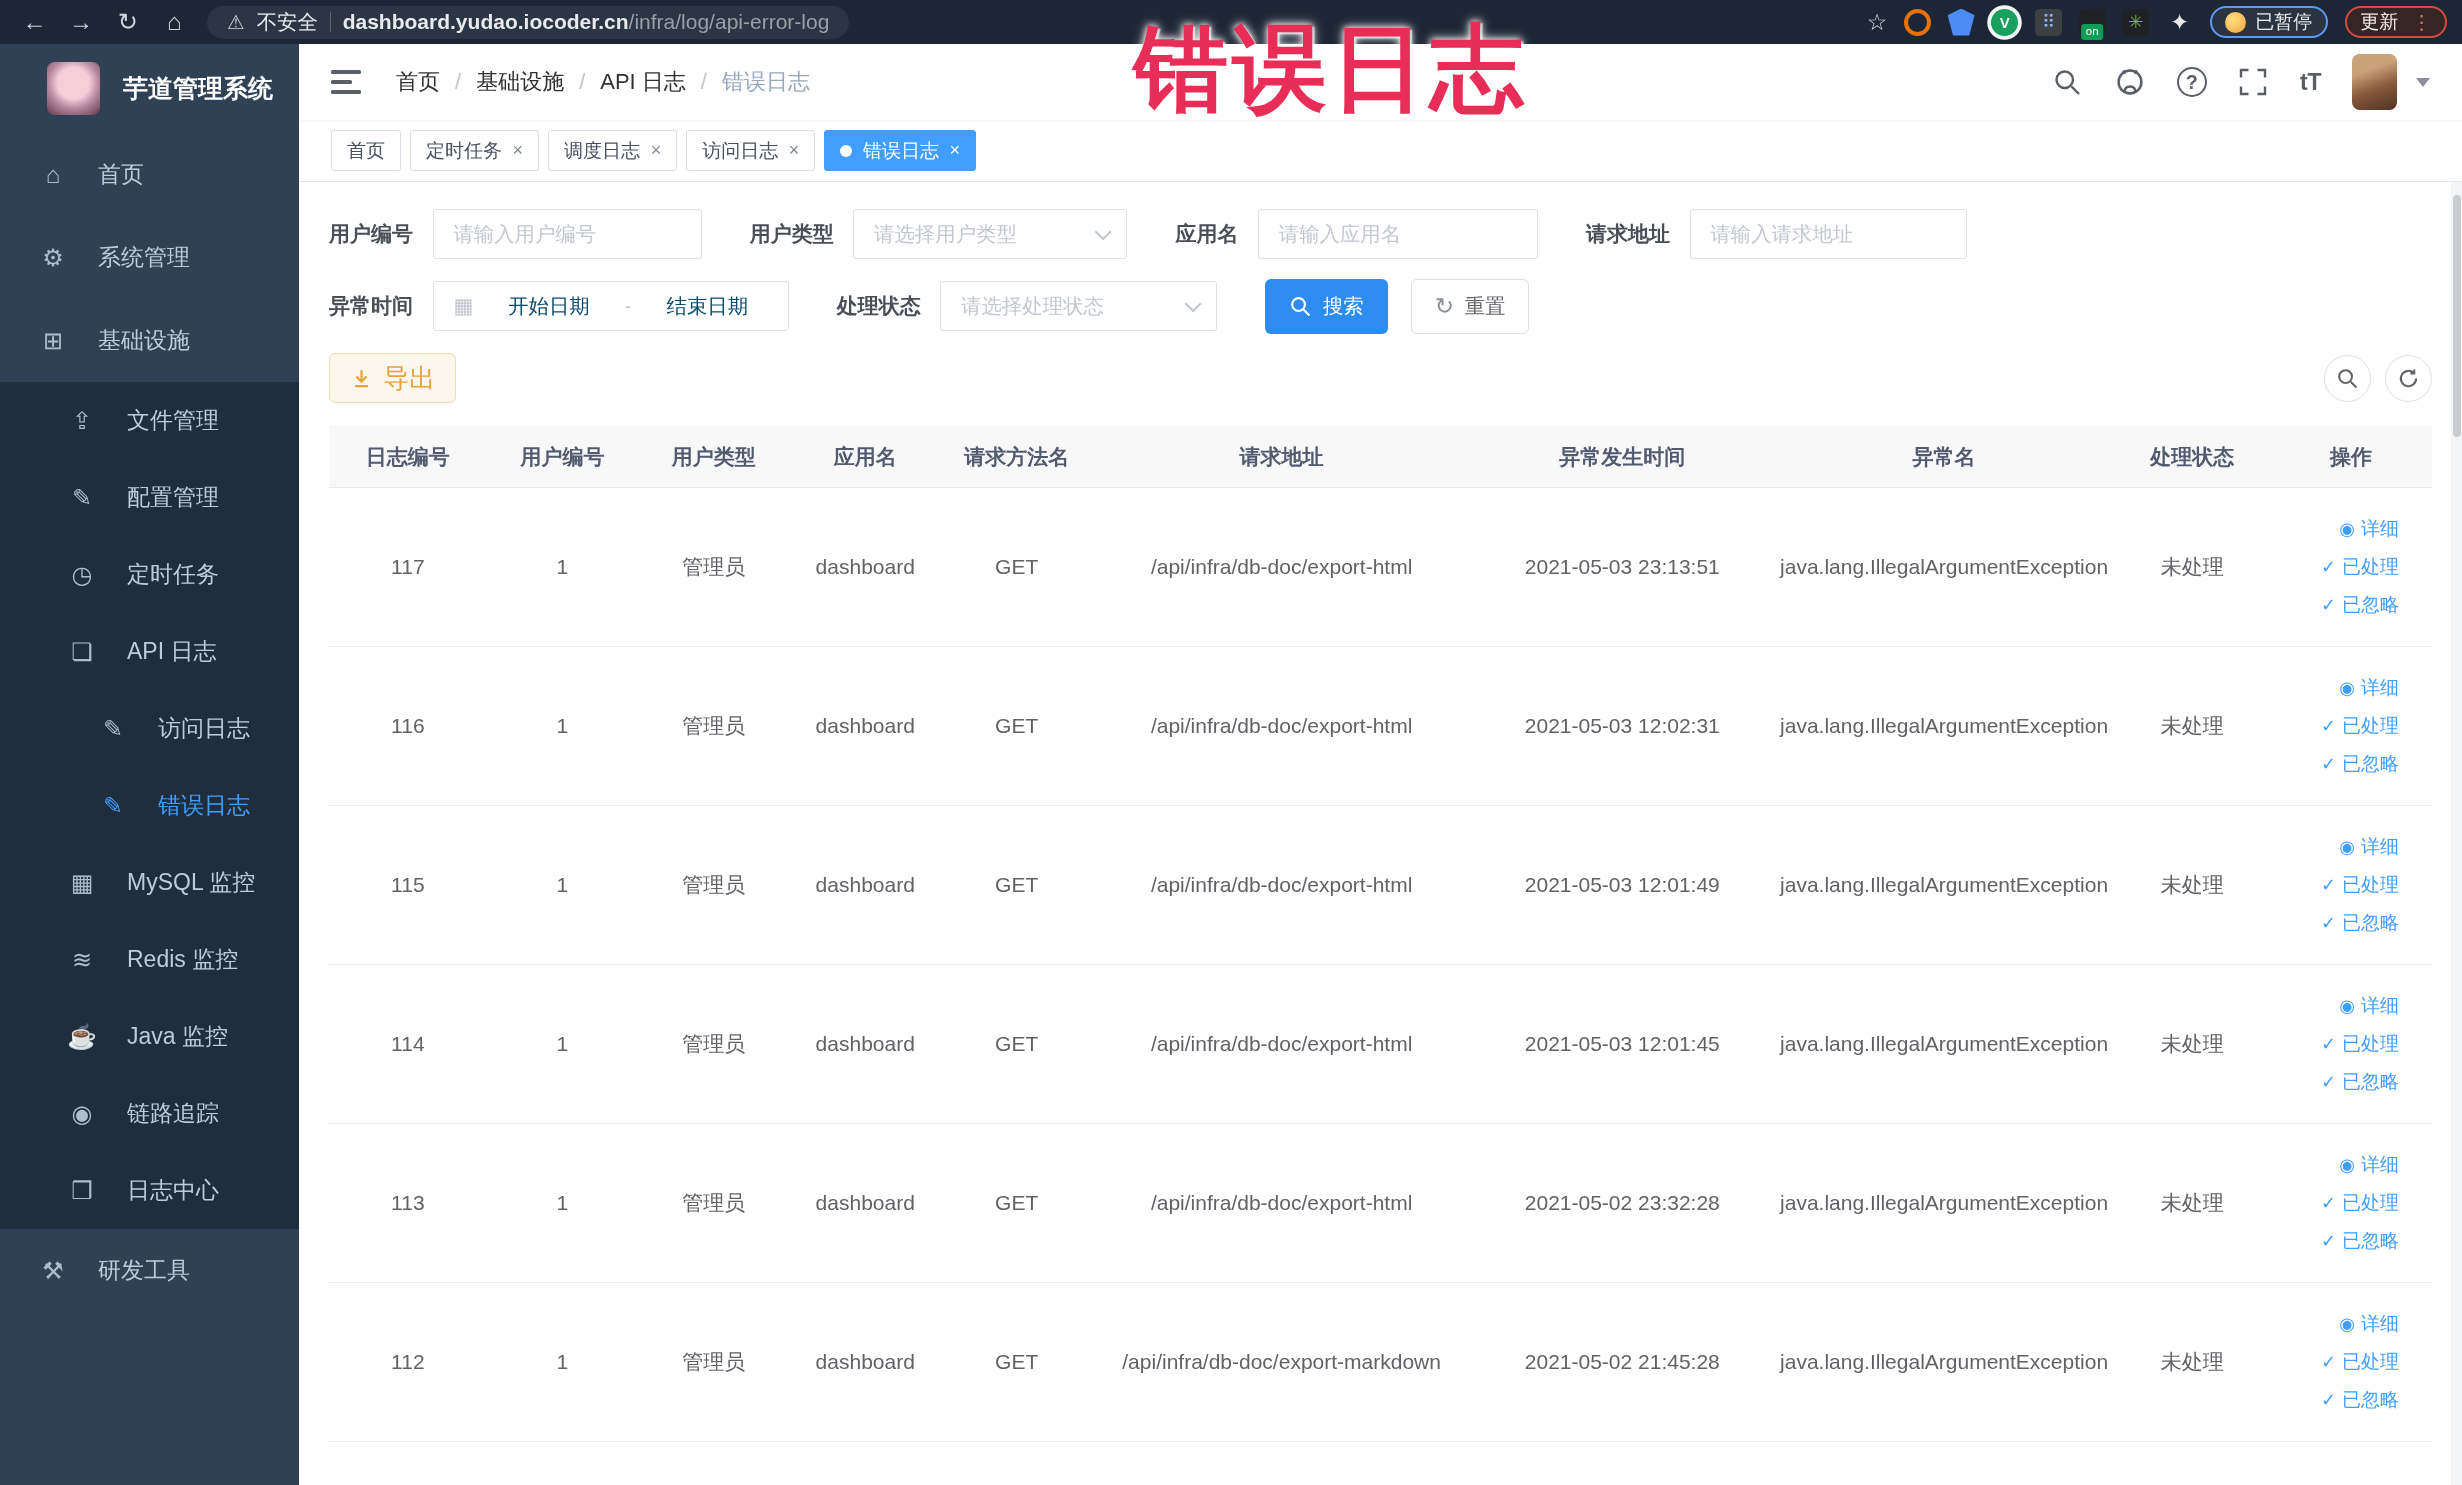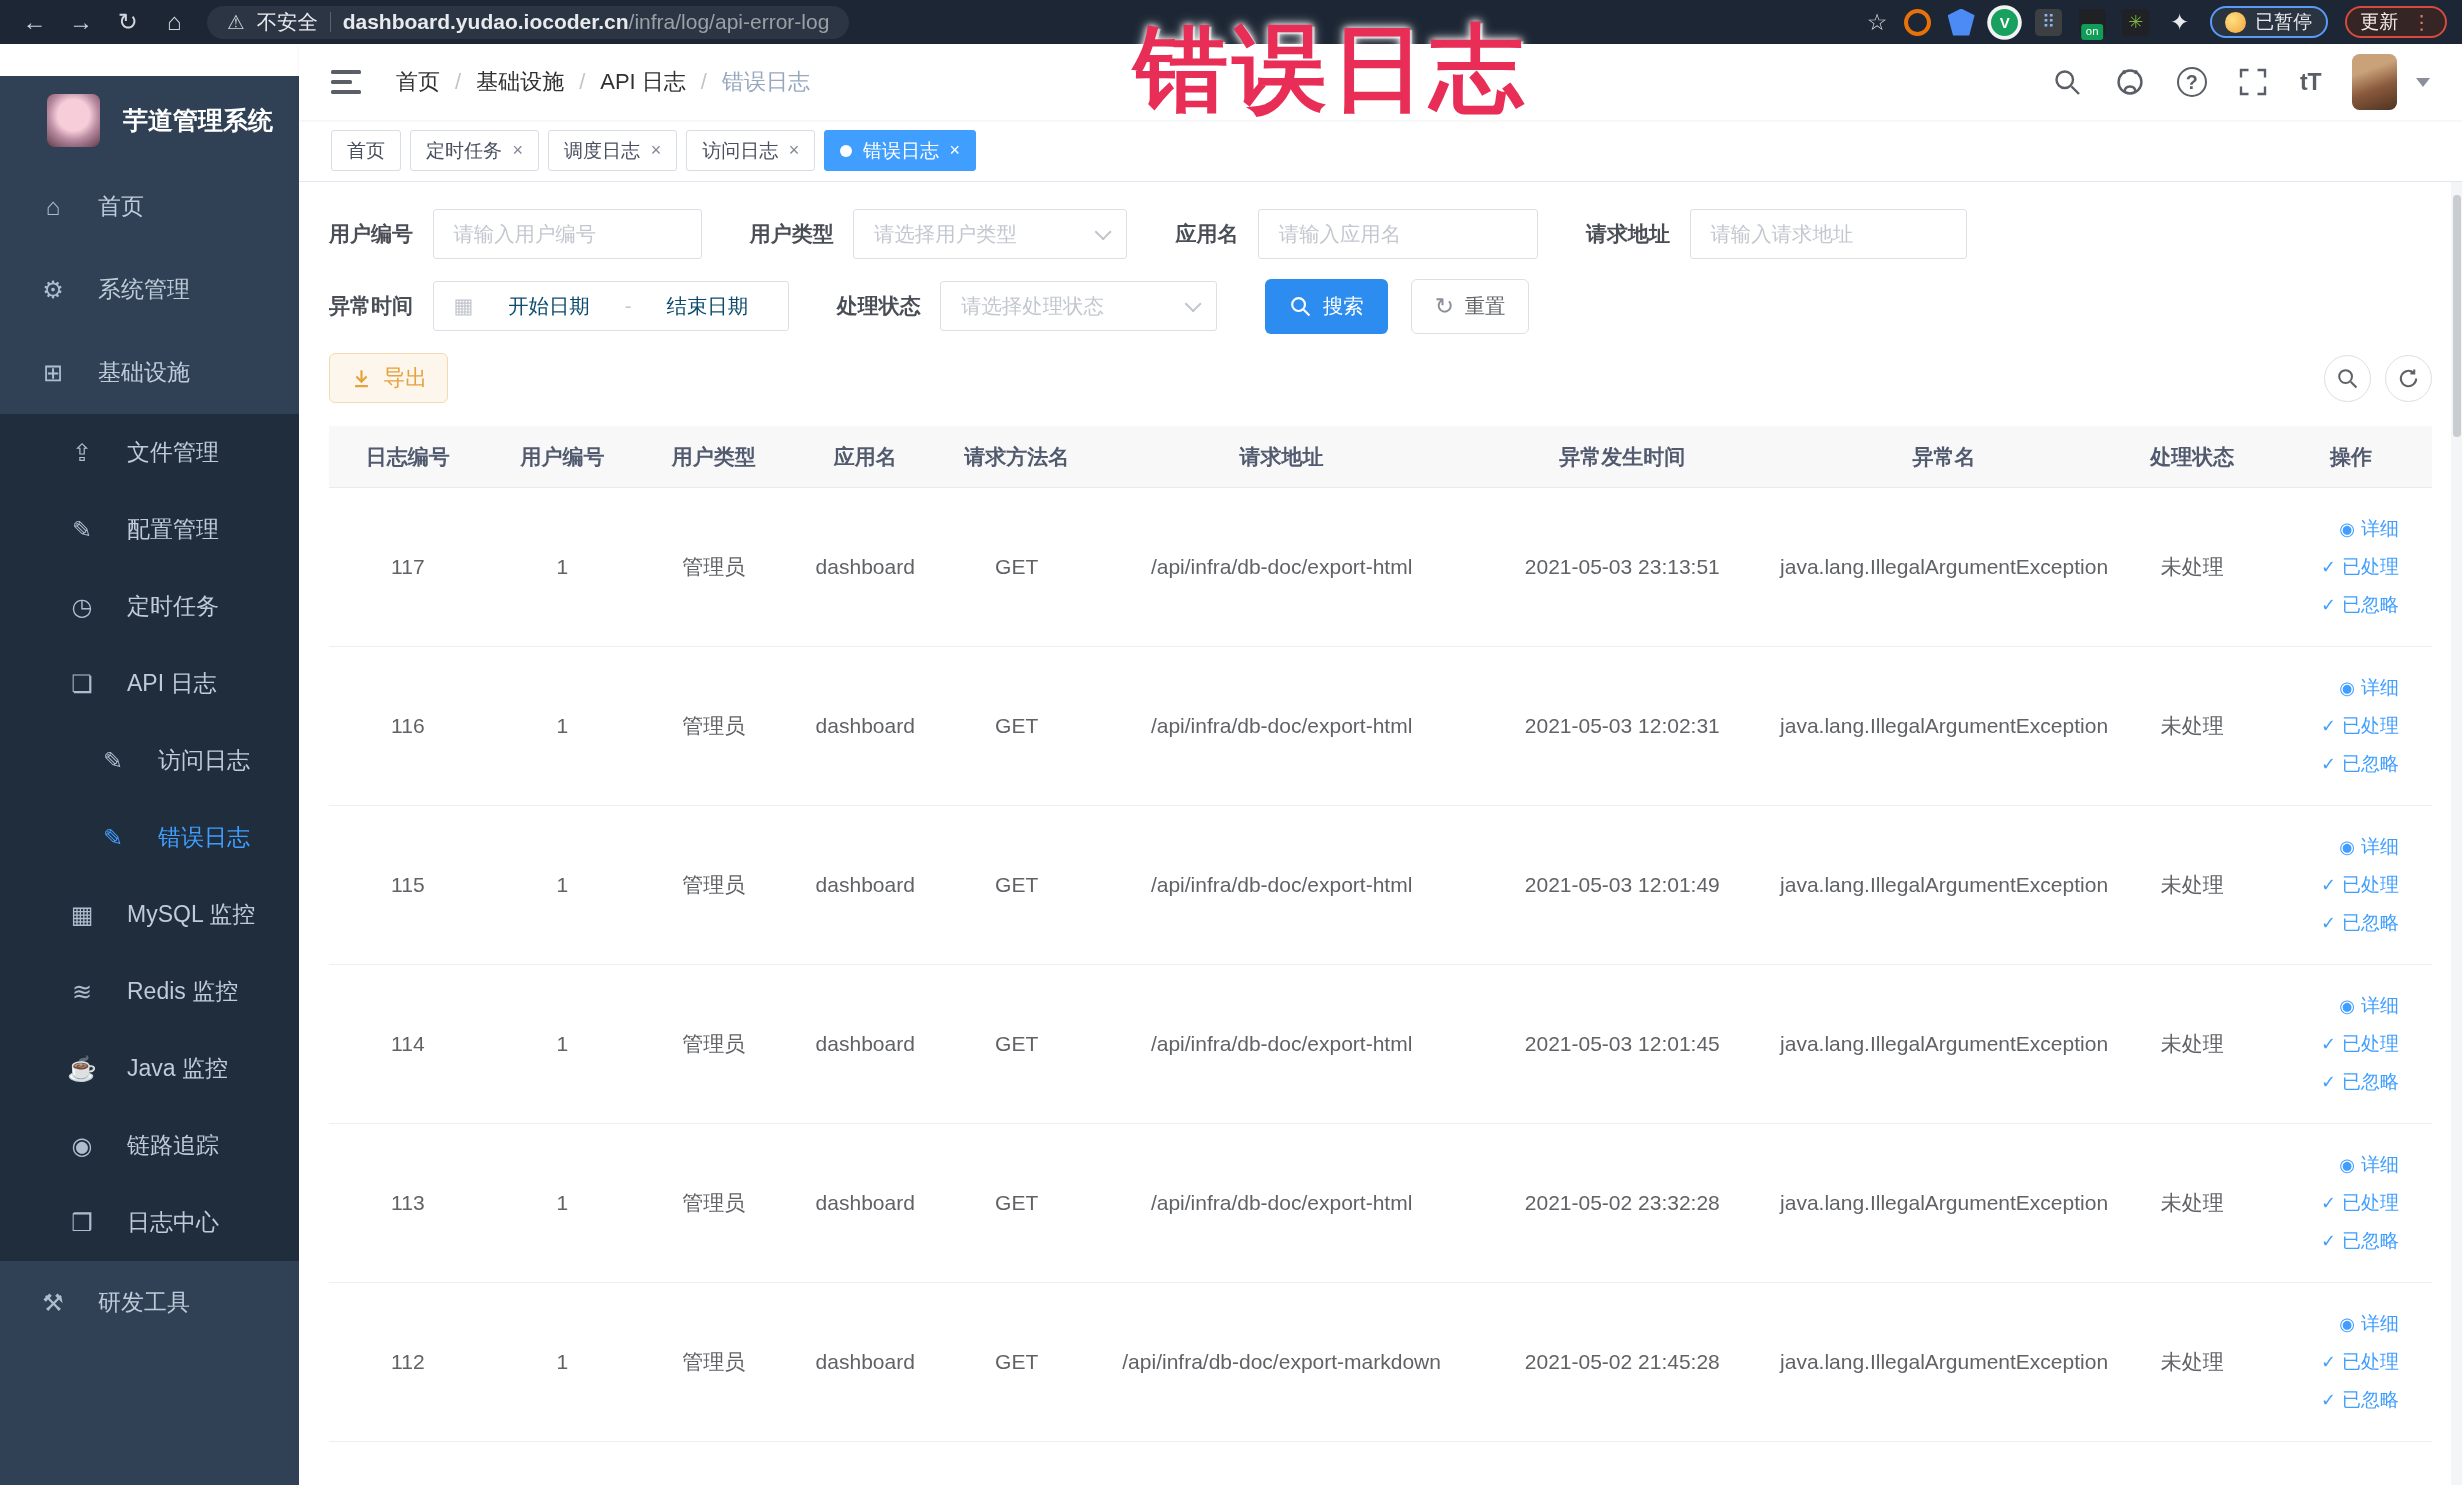--- a/index.html
+++ b/index.html
@@ -38,21 +38,21 @@
     background:#0f9d58; color:#fff; font-size:11.4px; line-height:1; padding:2.3px 4.5px; border-radius:3px; }
   .ext-leaf   { background:#202124; color:#7cb342; border-radius:4.5px; font-size:18px; }
   .ext-puzzle { color:#e8eaed; font-size:23px; background:transparent; }
   .pill { height:32px; border-radius:16.7px; display:flex; align-items:center; gap:9px; padding:0 13.6px; font-size:19px; }
   .pill-paused { border:2.3px solid #5b9bf8; color:#e8eaed; background:#2a3340; }
   .face { width:21px; height:21px; border-radius:50%; background:radial-gradient(circle at 35% 35%, #ffe082, #f2a33c); }
   .pill-update { border:2.3px solid #d74b3f; color:#f0e8e6; background:#352525; }
   .kebab { color:#e07b6f; font-size:19.7px; margin-left:4.5px; }
 
   
-  .sidebar { position:absolute; left:0; top:44px; width:357px; bottom:0; background:#304156;margin-top:32px; }
+  .sidebar { position:absolute; left:0; top:44px; width:357px; bottom:0; background:#304156; }
   .logo-row { height:89px; display:flex; align-items:center; padding-left:47px; gap:23px; }
   .logo-img { width:53px; height:53px; border-radius:7.6px;
     background:radial-gradient(circle at 50% 40%, #f6cdd9 0 38%, #b98aa0 60%, #5c3a49 100%); }
   .app-title { color:#ffffff; font-size:25px; font-weight:bold; }
   .menu { display:flex; flex-direction:column; }
   .menu-item { display:flex; align-items:center; height:83px; font-size:23px; color:#bfcbd9; cursor:pointer; }
   .menu-item .mi-icon { width:30px; text-align:center; font-size:24px; margin-right:30px; color:#aebccd; }
   .menu-item .mi-label { white-space:nowrap; }
   .lvl1 { padding:0 29px 0 38px; background:#304156; }
   .lvl2 { padding:0 29px 0 67px; background:#1f2d3d; height:77px; }
@@ -111,21 +111,21 @@
   .date-range .cal { color:#c0c4cc; font-size:21px; }
   .date-range .ph { color:#0c4a6e; font-size:20.4px; flex:1; text-align:center; }
   .date-range .sep { color:#c3c7cf; font-size:20.4px; }
   .btn { height:55px; border-radius:6px; display:flex; align-items:center; gap:10.6px;
     font-size:20.4px; padding:0 23px; cursor:pointer; border:0.8px solid transparent; }
   .btn svg { width:23px; height:23px; fill:none; stroke-width:3.4; }
   .btn-primary { background:#2d8cf0; color:#fff; }
   .btn-primary svg { stroke:#fff; }
   .btn-plain { background:#fff; border-color:#dcdfe6; color:#606266; }
   .btn-plain .re-ico { font-size:23px; color:#8a8f99; }
-  .btn-warning { background:#fdf6ec; border-color:#f5dab1; color:#e6a23c; height:50px; font-size:22px; padding:0 19.7px; }
+  .btn-warning { background:#fdf6ec; border-color:#f5dab1; color:#e6a23c; height:50px; font-size:26px; padding:0 19.7px; }
   .btn-warning svg { stroke:#e6a23c; }
   .toolbar { display:flex; align-items:center; margin-top:10.6px; }
   .tool-right { margin-left:auto; display:flex; gap:13.6px; }
   .circle-btn { width:47px; height:47px; border-radius:50%; border:0.8px solid #dcdfe6; background:#fff;
     display:flex; align-items:center; justify-content:center; cursor:pointer; }
   .circle-btn svg { stroke:#606266; fill:none; stroke-width:3.2; }
 
   
   table { width:100%; border-collapse:collapse; table-layout:fixed; margin-top:23px; }
   thead th { background:#f8f8f9; height:61px; font-size:21px; color:#515a6e; font-weight:bold;

